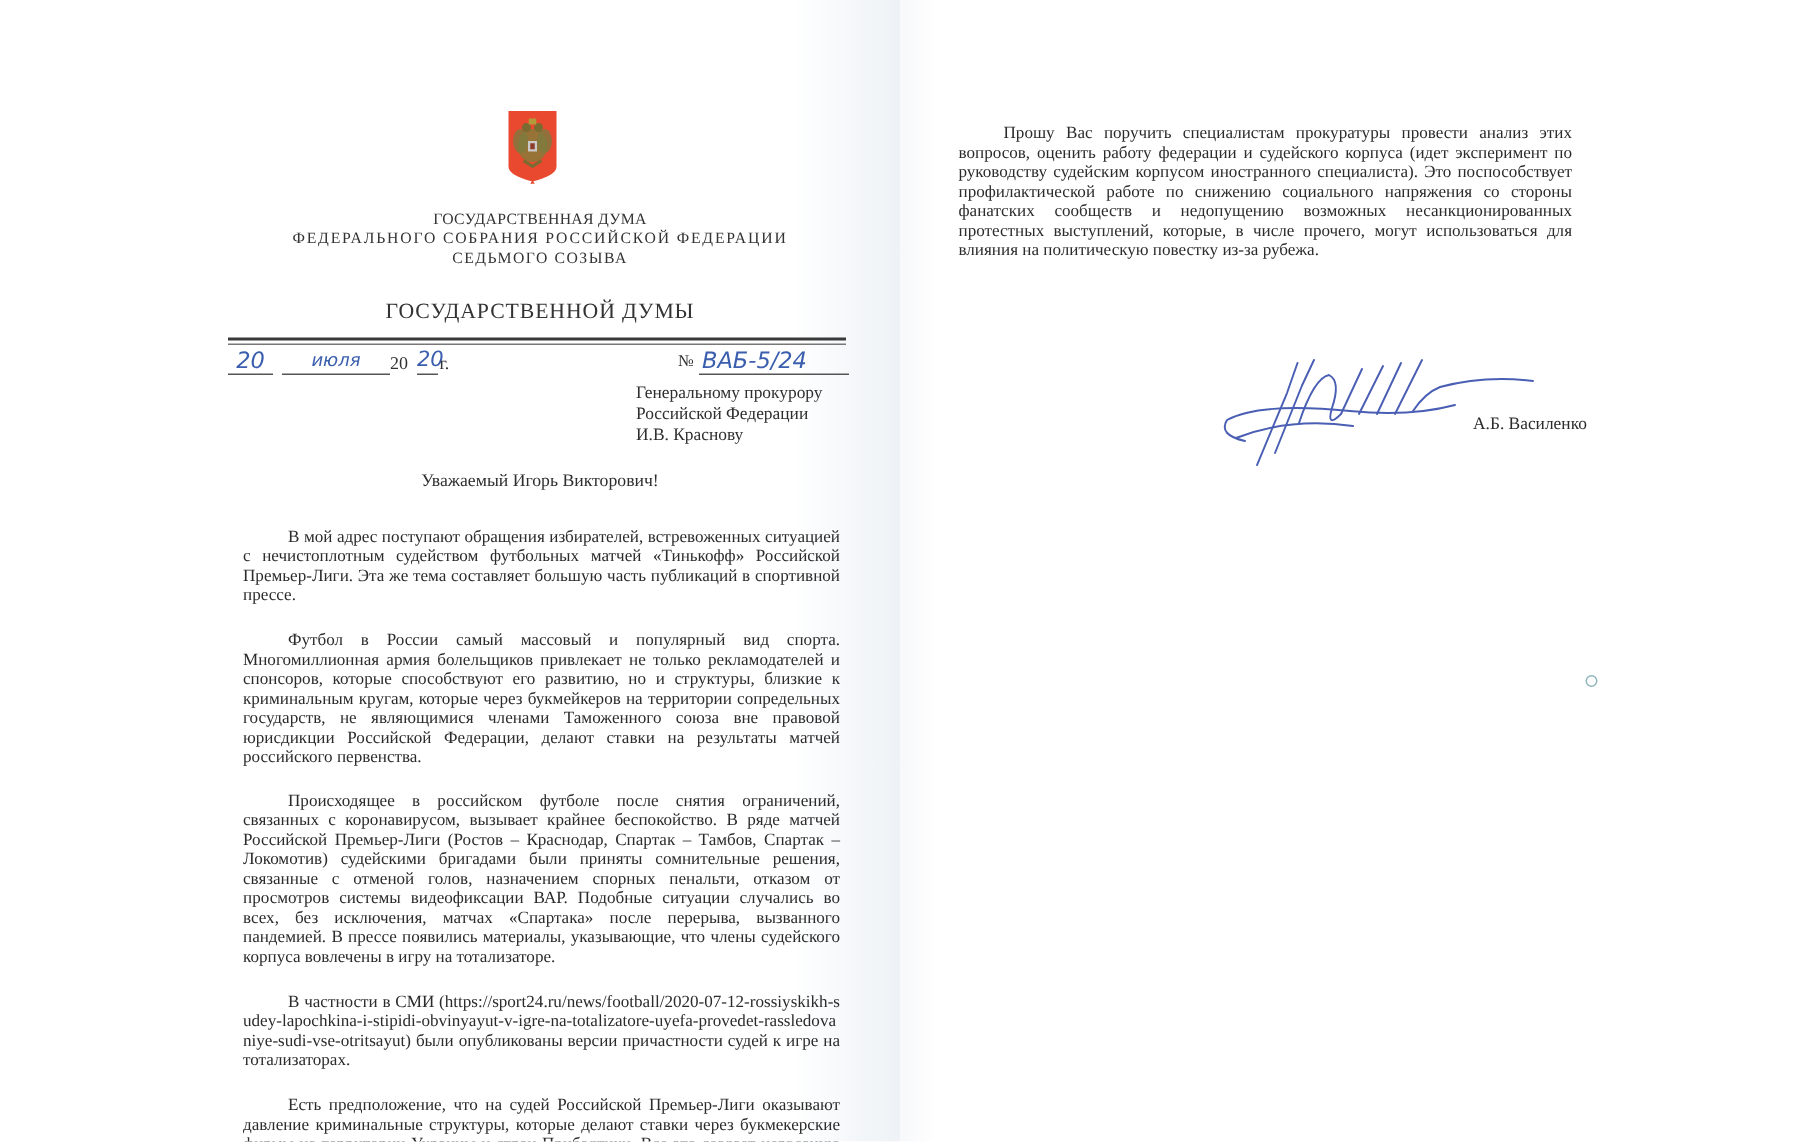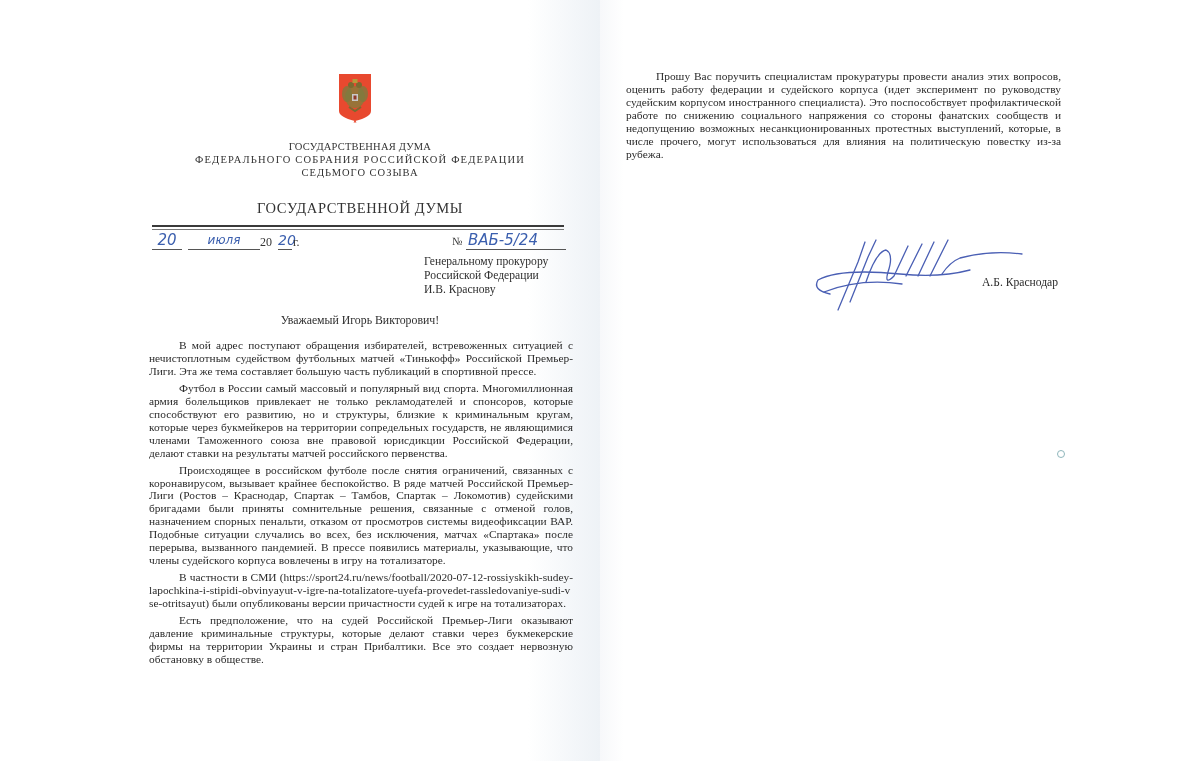--- a/index.html
+++ b/index.html
@@ -151,21 +151,21 @@
       line-height: 12.95px;
       color: #2b2b2b;
       text-align: justify;
     }
     .body-left {
       left: 145px;
       top: 335px;
       width: 432px;
     }
     .body-left p, .body-right p {
-      margin: 4px;
+      margin: 17px;
       text-indent: 30px;
     }
     .body-left p.url {
       word-break: break-all;
     }
 
     .body-right {
       left: 622px;
       top: 66px;
       width: 443px;
@@ -276,16 +276,16 @@
       <path d="M20 62 Q2 58 8 48 Q30 36 90 42 Q130 46 160 38"></path>
       <path d="M56 50 Q66 20 76 18 Q84 22 78 40 Q74 54 84 44 L98 14"></path>
       <path d="M96 44 L112 12"></path>
       <path d="M108 44 L124 10"></path>
       <path d="M120 44 L138 8"></path>
       <path d="M132 42 Q140 30 150 26 Q180 18 212 22"></path>
       <path d="M14 60 Q50 46 92 52"></path>
     </g>
   </svg>
 
-  <div class="signer-name">А.Б. Краснодар</div>
+  <div class="signer-name">А.Б. Василенко</div>
 
   <div class="ring"></div>
 </div>
 
 </body></html>

